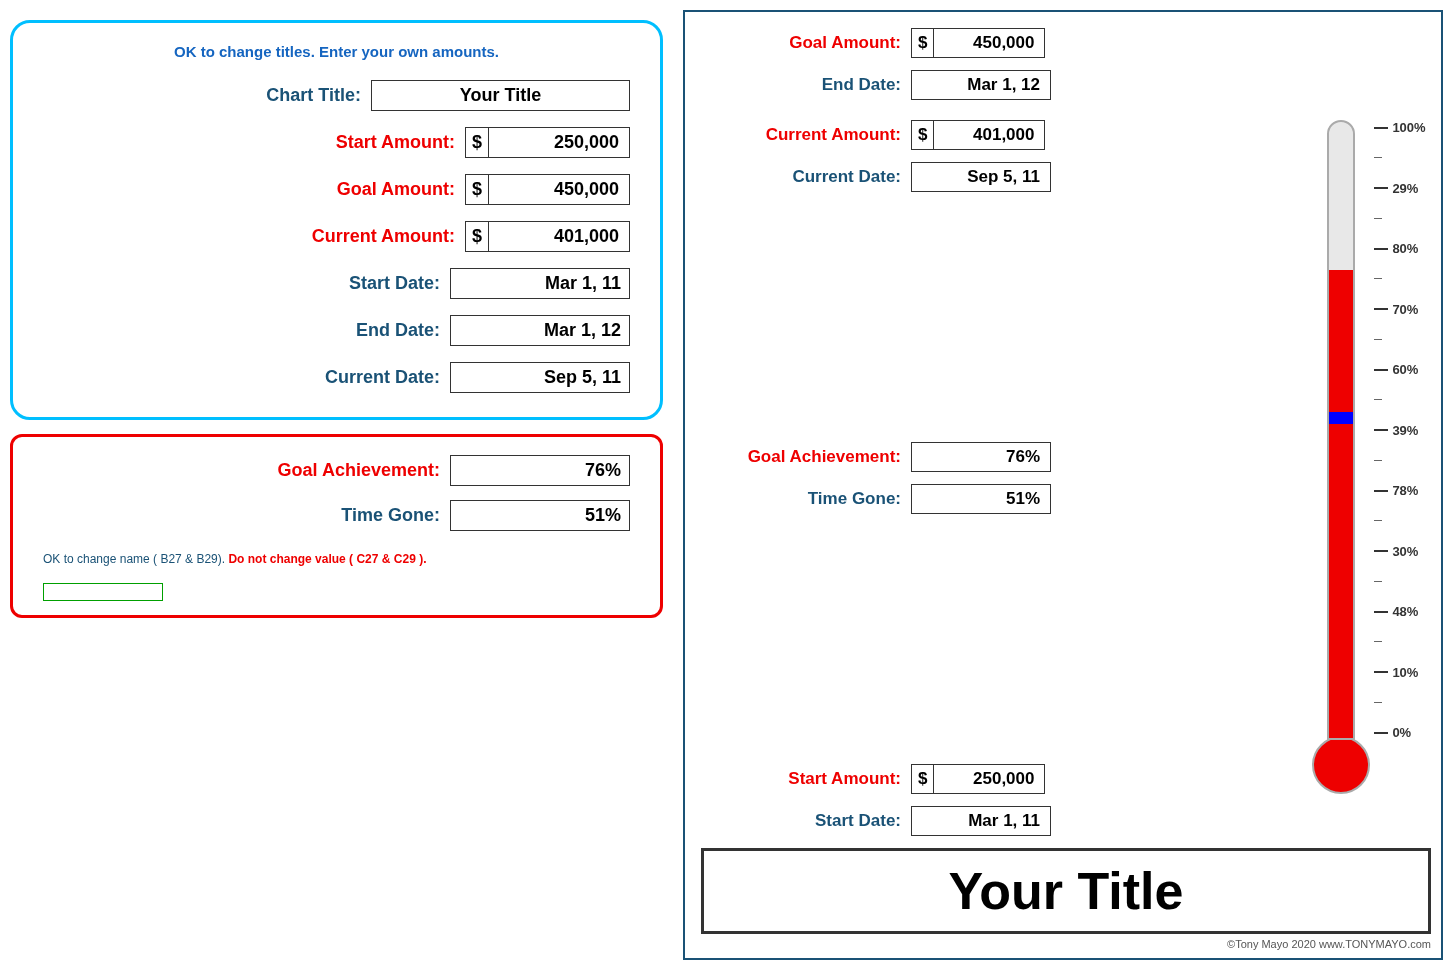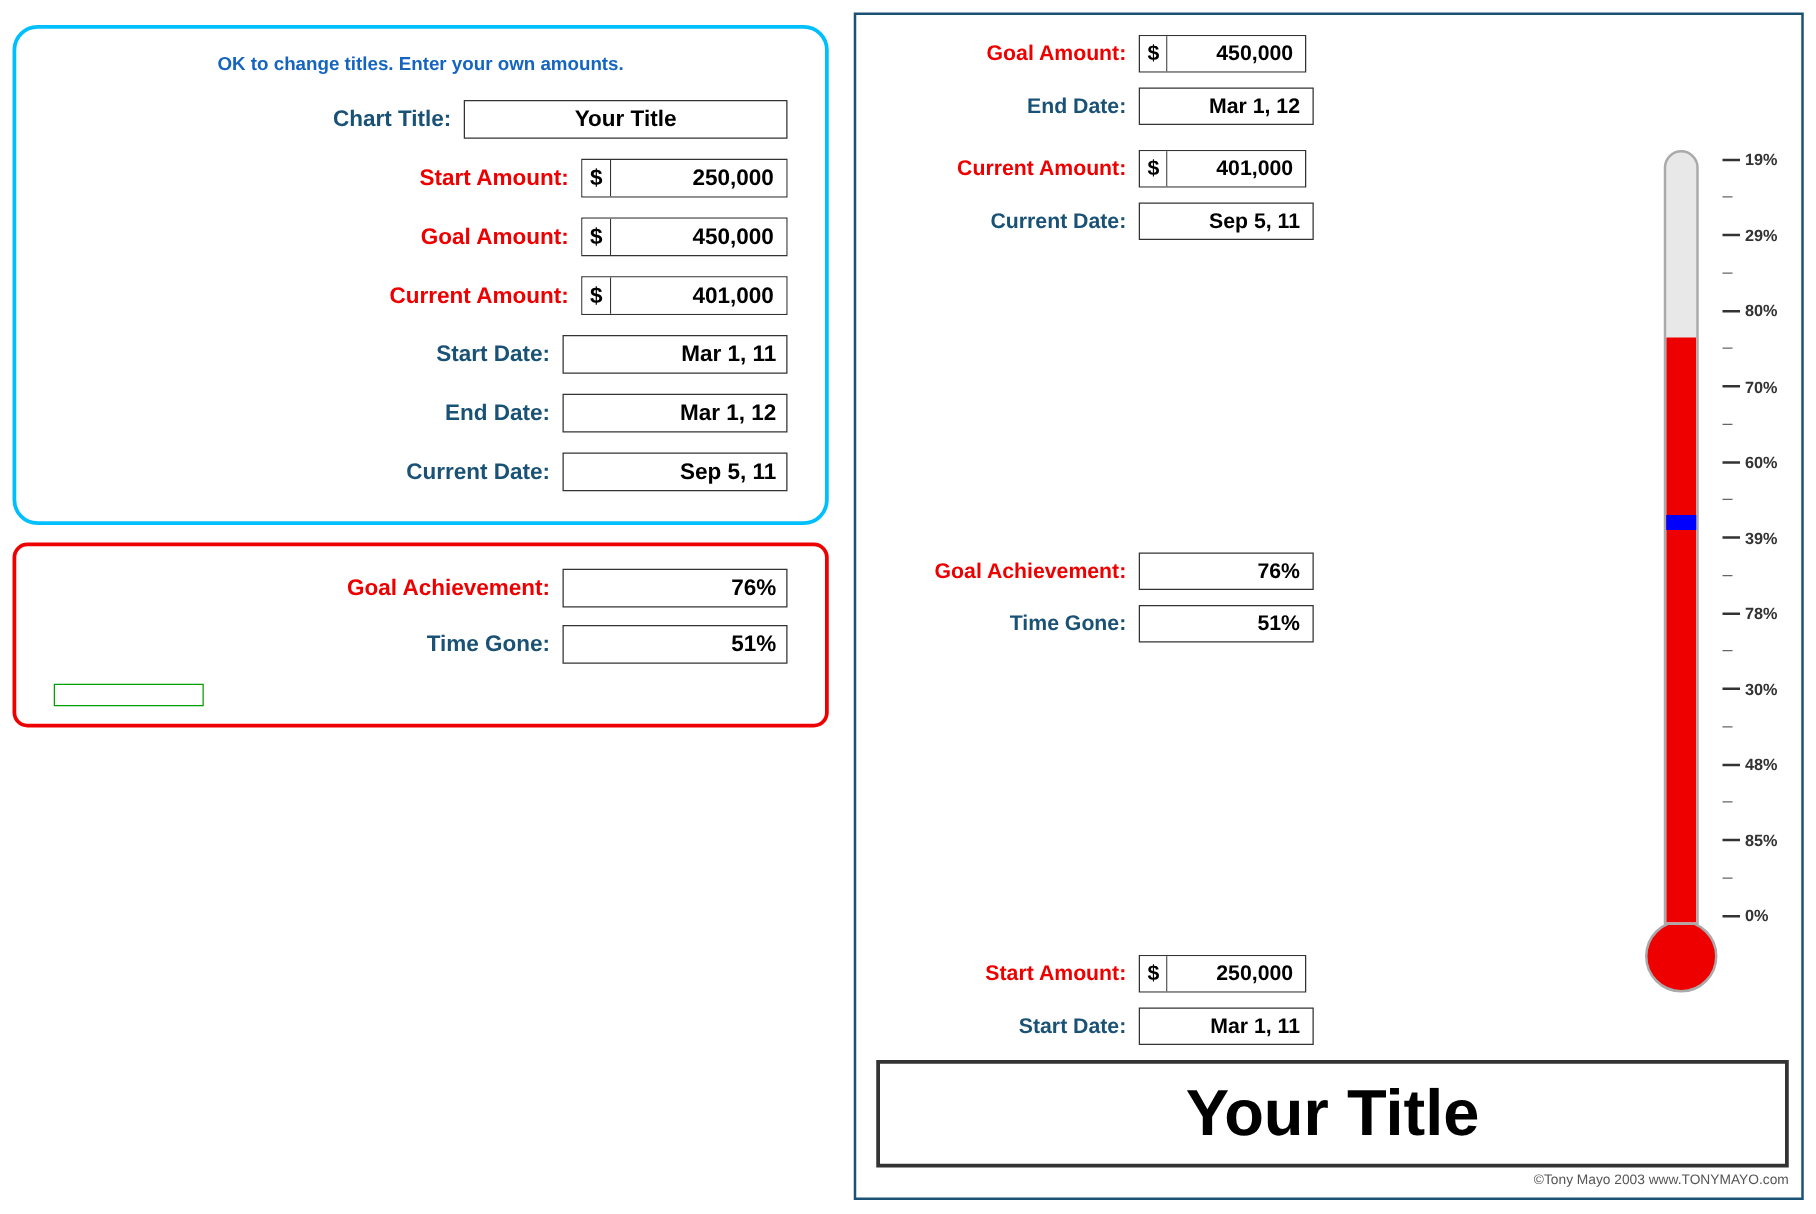--- a/index.html
+++ b/index.html
@@ -404,20 +404,23 @@
     <div class="form-row">
       <span class="form-label label-red">Goal Achievement:</span>
       <span class="input-box">76%</span>
     </div>
 
     <div class="form-row">
       <span class="form-label label-blue">Time Gone:</span>
       <span class="input-box">51%</span>
     </div>
 
+    <div style="margin-top:4px;">
+      <span class="footer-note">OK to change name ( B27 &amp; B29). </span><span class="footer-note footer-note-red">Do not change value ( C27 &amp; C29 ).</span>
+    </div>
     <div class="small-green-box"></div>
   </div>
 </div>
 
 <div class="right-panel">
   <div class="right-content">
 
     <div class="right-top-rows">
 
       <div class="right-row">
@@ -495,21 +498,21 @@
           <div class="scale-ticks">
             <div class="tick-row">
               <div class="tick-line"></div>
               <span class="tick-label">0%</span>
             </div>
             <div class="tick-row">
               <div class="tick-minor"></div>
             </div>
             <div class="tick-row">
               <div class="tick-line"></div>
-              <span class="tick-label">85%</span>
+              <span class="tick-label">10%</span>
             </div>
             <div class="tick-row">
               <div class="tick-minor"></div>
             </div>
             <div class="tick-row">
               <div class="tick-line"></div>
               <span class="tick-label">48%</span>
             </div>
             <div class="tick-row">
               <div class="tick-minor"></div>
@@ -558,27 +561,27 @@
             </div>
             <div class="tick-row">
               <div class="tick-line"></div>
               <span class="tick-label">29%</span>
             </div>
             <div class="tick-row">
               <div class="tick-minor"></div>
             </div>
             <div class="tick-row">
               <div class="tick-line"></div>
-              <span class="tick-label">19%</span>
+              <span class="tick-label">100%</span>
             </div>
           </div>
         </div>
       </div>
     </div>
 
     <div class="title-box">
       <span class="title-text">Your Title</span>
     </div>
 
-    <div class="copyright">©Tony Mayo 2003 www.TONYMAYO.com</div>
+    <div class="copyright">©Tony Mayo 2020 www.TONYMAYO.com</div>
 
   </div>
 </div>
 
 </body></html>

